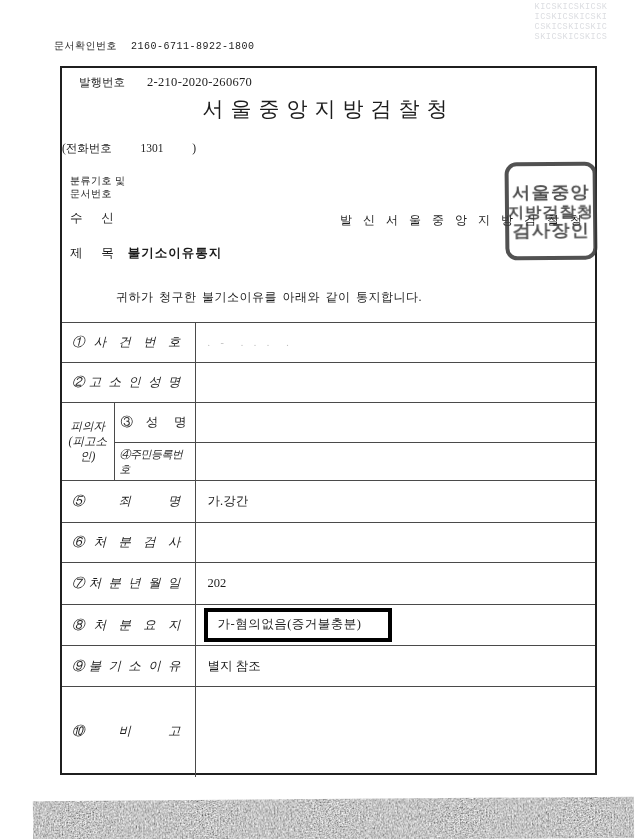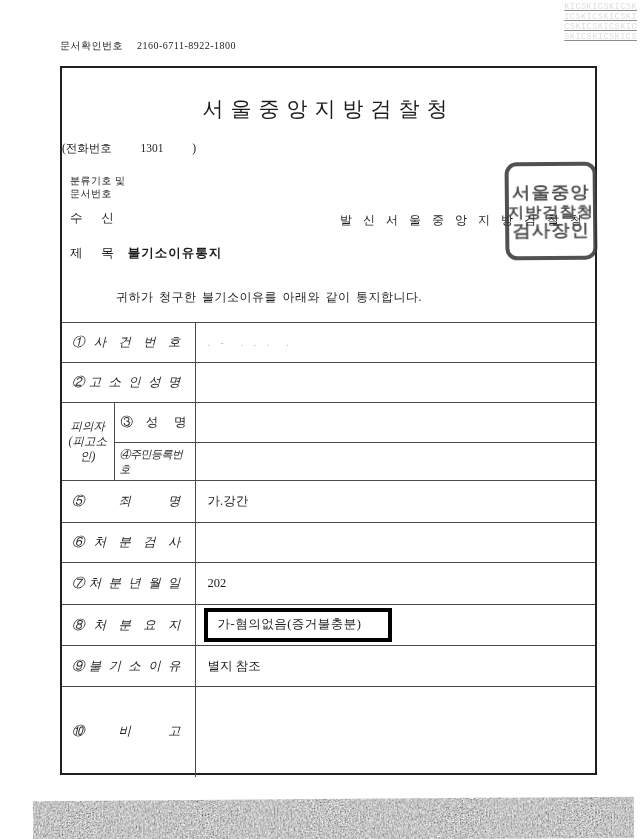--- a/index.html
+++ b/index.html
@@ -4,25 +4,25 @@
 <style>
   html,body{margin:0;padding:0;}
   body{
     width:640px;height:839px;position:relative;background:#ffffff;overflow:hidden;
     font-family:"Liberation Serif","DejaVu Serif",serif;color:#1c1c1c;
   }
   .abs{position:absolute;}
   .pre{white-space:pre;}
 
   
-  .doc-confirm{left:60px;top:39px;font-size:10px;letter-spacing:0.5px;}
+  .doc-confirm{left:54px;top:39px;font-size:10px;letter-spacing:0.5px;font-family:Liberation Mono, monospace;}
   .doc-confirm .num{margin-left:14px;letter-spacing:0.5px;}
 
   
-  .watermark{right:3px;top:2px;width:96px;text-align:right;opacity:0.5;filter:blur(0.4px);text-decoration:underline;}
+  .watermark{right:21px;top:2px;width:96px;text-align:center;opacity:0.5;filter:blur(0.4px);}
   .watermark div{
     font-family:"Liberation Mono","DejaVu Sans Mono",monospace;
     font-size:8.5px;line-height:10px;color:#b9bcc4;letter-spacing:0.5px;white-space:nowrap;overflow:hidden;
   }
 
   
   .frame{
     left:60px;top:66px;width:537px;height:709px;box-sizing:border-box;
     border:2px solid #1f1f1f;background:#fff;
   }
@@ -90,20 +90,23 @@
 
 <div class="abs watermark">
   <div>KICSKICSKICSK</div>
   <div>ICSKICSKICSKI</div>
   <div>CSKICSKICSKIC</div>
   <div>SKICSKICSKICS</div>
 </div>
 
 <div class="abs frame">
 
+  <div class="abs issue-line">
+    <span>발행번호</span><span class="num">2-210-2020-260670</span>
+  </div>
 
   <div class="abs office-title">서울중앙지방검찰청</div>
 
   <div class="abs phone-line pre">(전화번호          1301          )</div>
 
   <div class="abs class-code">
     <div>분류기호 및</div>
     <div>문서번호</div>
   </div>
 

